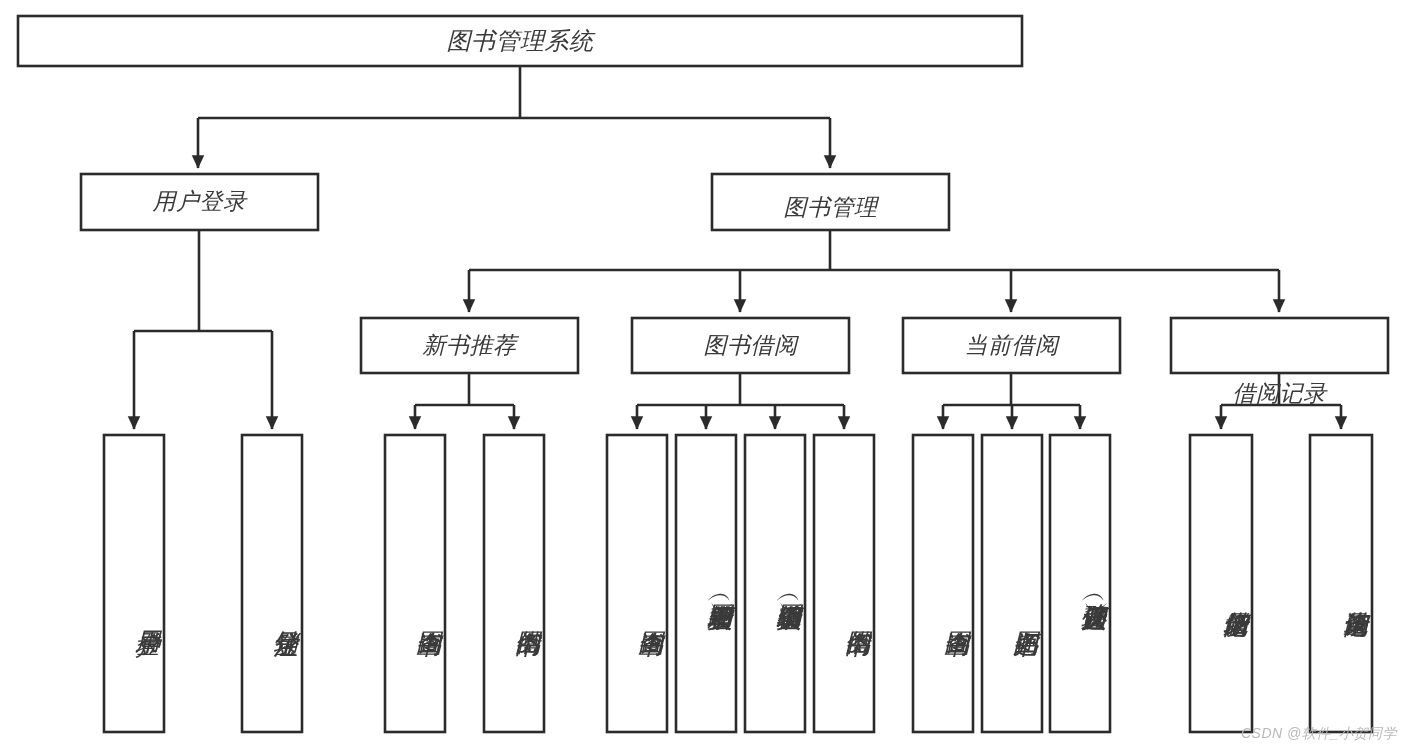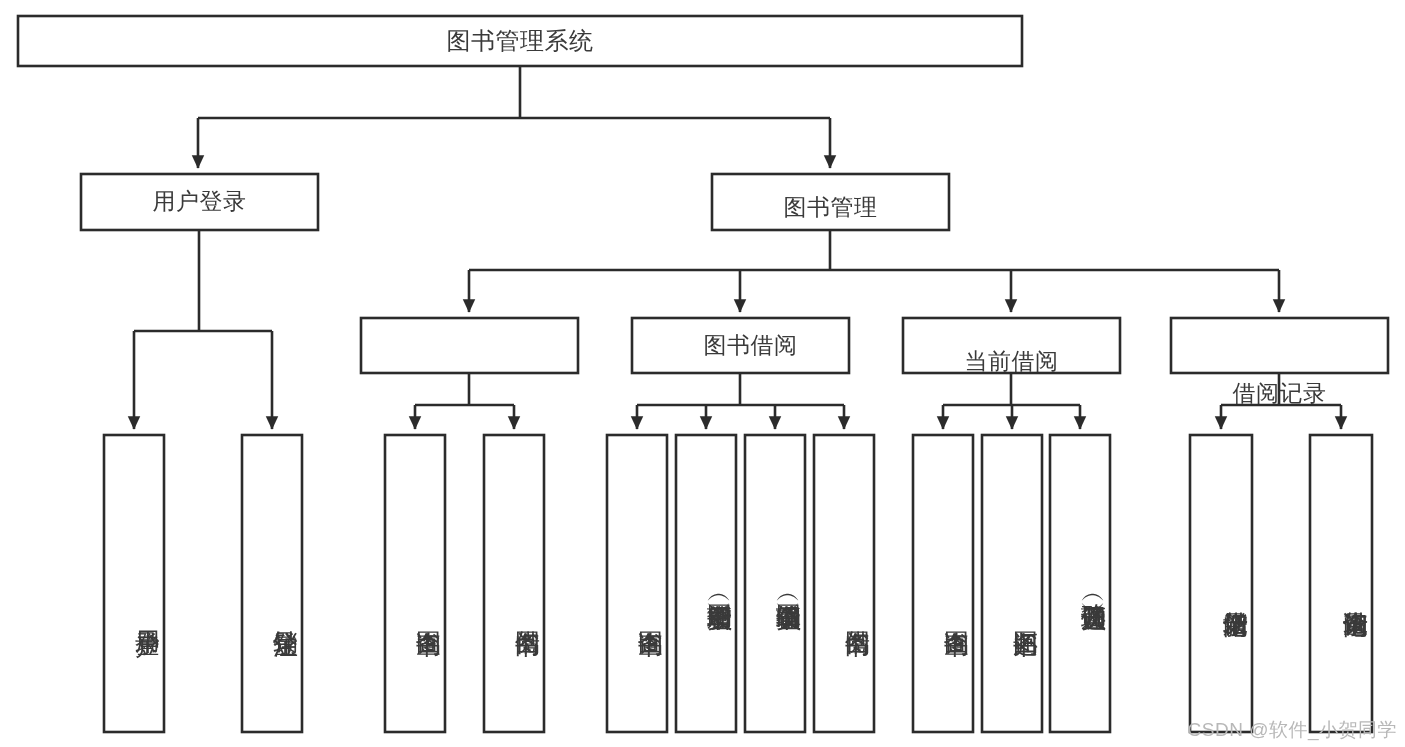--- a/index.html
+++ b/index.html
@@ -11,20 +11,21 @@
     width: 1405px;
     height: 747px;
     font-family: "Liberation Sans", "DejaVu Sans", sans-serif;
     overflow: hidden;
     position: relative;
   }
   #diagram-root {
     position: relative;
     width: 1405px;
     height: 747px;
+    font-style: italic;
   }
   svg.diagram {
     position: absolute;
     top: 0;
     left: 0;
     width: 1405px;
     height: 747px;
   }
   .box-rect {
     fill: #ffffff;
@@ -70,21 +71,21 @@
     box-sizing: border-box;
   }
   .node-label.vert.tall {
     align-items: flex-start;
     padding-top: 2px;
   }
   .watermark {
     position: absolute;
     right: 8px;
     bottom: 4px;
-    font-size: 19px;
+    font-size: 14px;
     color: #b8b8b8;
     font-family: "Liberation Sans", "DejaVu Sans", sans-serif;
     white-space: nowrap;
     letter-spacing: 0.5px;
   }
 </style>
 </head>
 <body>
 
 <div id="diagram-root">
@@ -163,22 +164,23 @@
     <path class="conn" d="M 1221 405 L 1341 405"></path>
     <path class="conn" marker-end="url(#arrow)" d="M 1221 405 L 1221 429"></path>
     <path class="conn" marker-end="url(#arrow)" d="M 1341 405 L 1341 429"></path>
   </svg>
 
   <div class="node-label root" style="left:18px; top:16px; width:1004px; height:50px;">图书管理系统</div>
 
   <div class="node-label horiz" style="left:81px; top:174px; width:237px; height:56px;">用户登录</div>
   <div class="node-label horiz" style="left:712px; top:174px; width:237px; height:68px;">图书管理</div>
 
+  <div class="node-label horiz" style="left:361px; top:318px; width:217px; height:55px;">新书推荐</div>
   <div class="node-label horiz" style="left:632px; top:318px; width:237px; height:55px;">图书借阅</div>
-  <div class="node-label horiz" style="left:903px; top:318px; width:217px; height:55px;margin-top:16px;">当前借阅</div>
+  <div class="node-label horiz" style="left:903px; top:318px; width:217px; height:55px;">当前借阅</div>
   <div class="node-label horiz" style="left:1171px; top:318px; width:217px; height:55px;margin-top:48px;">借阅记录</div>
 
   <div class="node-label vert" style="left:104px; top:490px; width:60px; height:240px;">用户登录</div>
   <div class="node-label vert" style="left:242px; top:490px; width:60px; height:240px;">注销登录</div>
 
   <div class="node-label vert" style="left:385px; top:490px; width:60px; height:240px;">查询图书</div>
   <div class="node-label vert" style="left:484px; top:490px; width:60px; height:240px;">借阅图书</div>
 
   <div class="node-label vert" style="left:607px; top:490px; width:60px; height:240px;">查询图书</div>
   <div class="node-label vert tall" style="left:676px; top:440px; width:60px; height:290px;">新增图书（管理员）</div>

